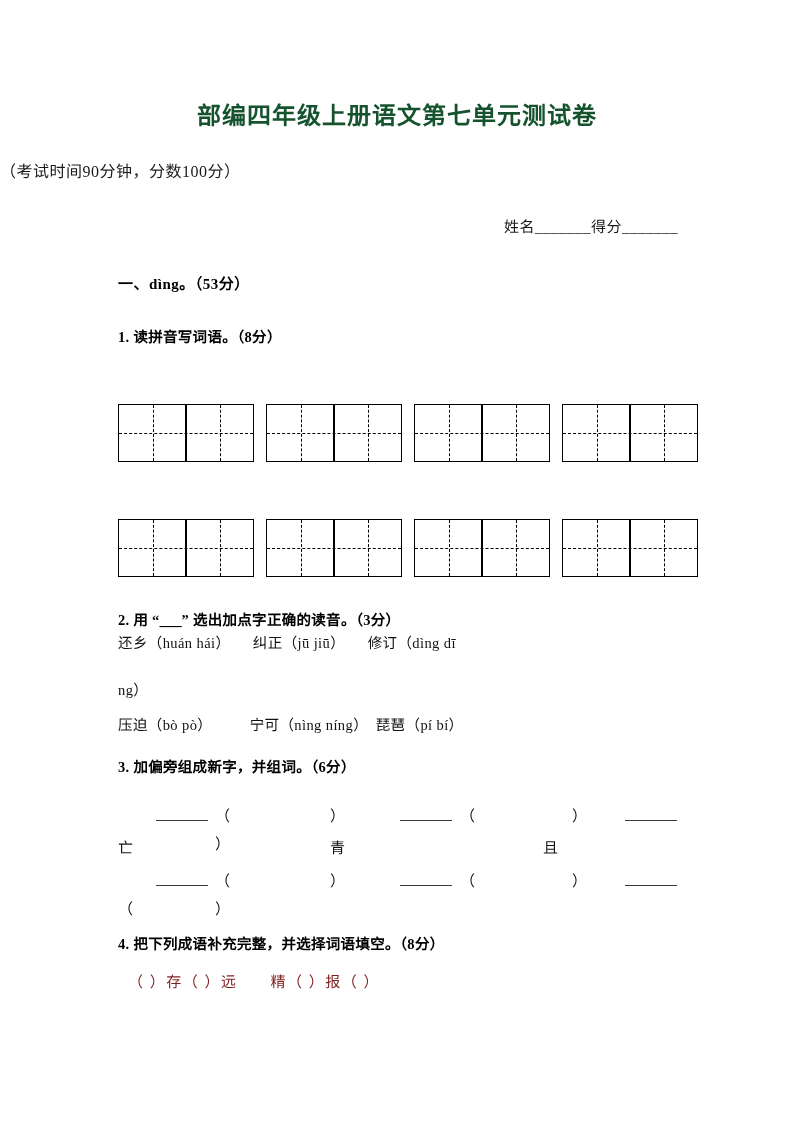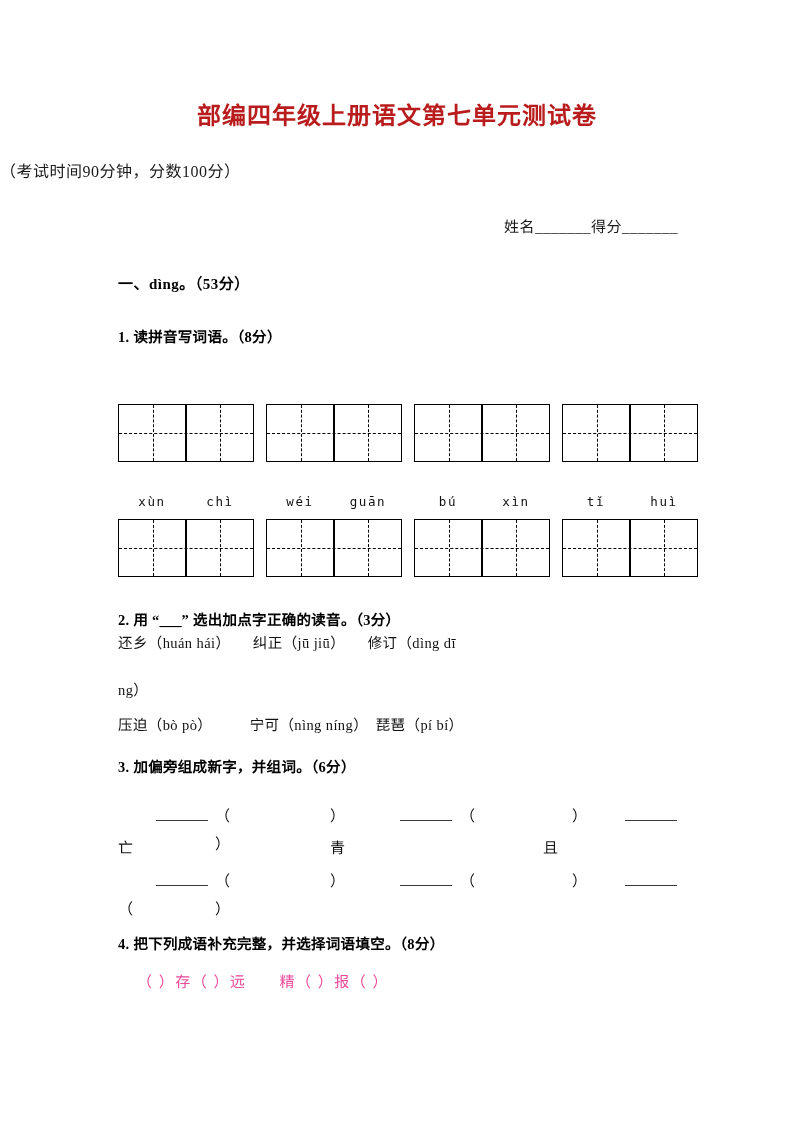--- a/index.html
+++ b/index.html
@@ -28,21 +28,21 @@
   
   .doc-title {
     position: absolute;
     left: 0;
     top: 96px;
     width: 794px;
     text-align: center;
     font-size: 24px;
     font-weight: bold;
     letter-spacing: 1px;
-    color: #b91c1c;
+    color: #14532d;
     font-family: "Liberation Serif", "DejaVu Serif", serif;
   }
 
   .doc-subtitle {
     position: absolute;
     left: 0;
     top: 158px;
     width: 794px;
     font-size: 16px;
     color: #1a1a1a;
@@ -176,23 +176,23 @@
   }
   .paren {
     position: absolute;
     font-size: 15px;
     color: #111;
   }
 
   
   .idiom-line {
     position: absolute;
-    left: 137px;
-    font-size: 15px;
-    color: #ec4899;
+    left: 128px;
+    font-size: 15px;
+    color: #7f1d1d;
     letter-spacing: 1.5px;
     white-space: nowrap;
   }
 </style>
 </head>
 <body>
 
 <div class="page">
 
   <div class="doc-title">部编四年级上册语文第七单元测试卷</div>
@@ -218,38 +218,20 @@
     <div class="tzg-group" style="left:296px;">
         <span class="tzg-v left"></span>
         <span class="tzg-v right"></span>
       </div>
     <div class="tzg-group" style="left:444px;">
         <span class="tzg-v left"></span>
         <span class="tzg-v right"></span>
       </div>
   </div>
 
-  <div class="pin-row" style="top:494px;">
-    <div class="pin-pair" style="left:0px;">
-      <span class="pin-a">xùn</span>
-      <span class="pin-b">chì</span>
-    </div>
-    <div class="pin-pair" style="left:148px;">
-      <span class="pin-a">wéi</span>
-      <span class="pin-b">guān</span>
-    </div>
-    <div class="pin-pair" style="left:296px;">
-      <span class="pin-a">bú</span>
-      <span class="pin-b">xìn</span>
-    </div>
-    <div class="pin-pair" style="left:444px;">
-      <span class="pin-a">tǐ</span>
-      <span class="pin-b">huì</span>
-    </div>
-  </div>
 
   <div class="grid-row" style="top:519px; width:580px;">
     <div class="tzg-group" style="left:0px;">
         <span class="tzg-v left"></span>
         <span class="tzg-v right"></span>
       </div>
     <div class="tzg-group" style="left:148px;">
         <span class="tzg-v left"></span>
         <span class="tzg-v right"></span>
       </div>

